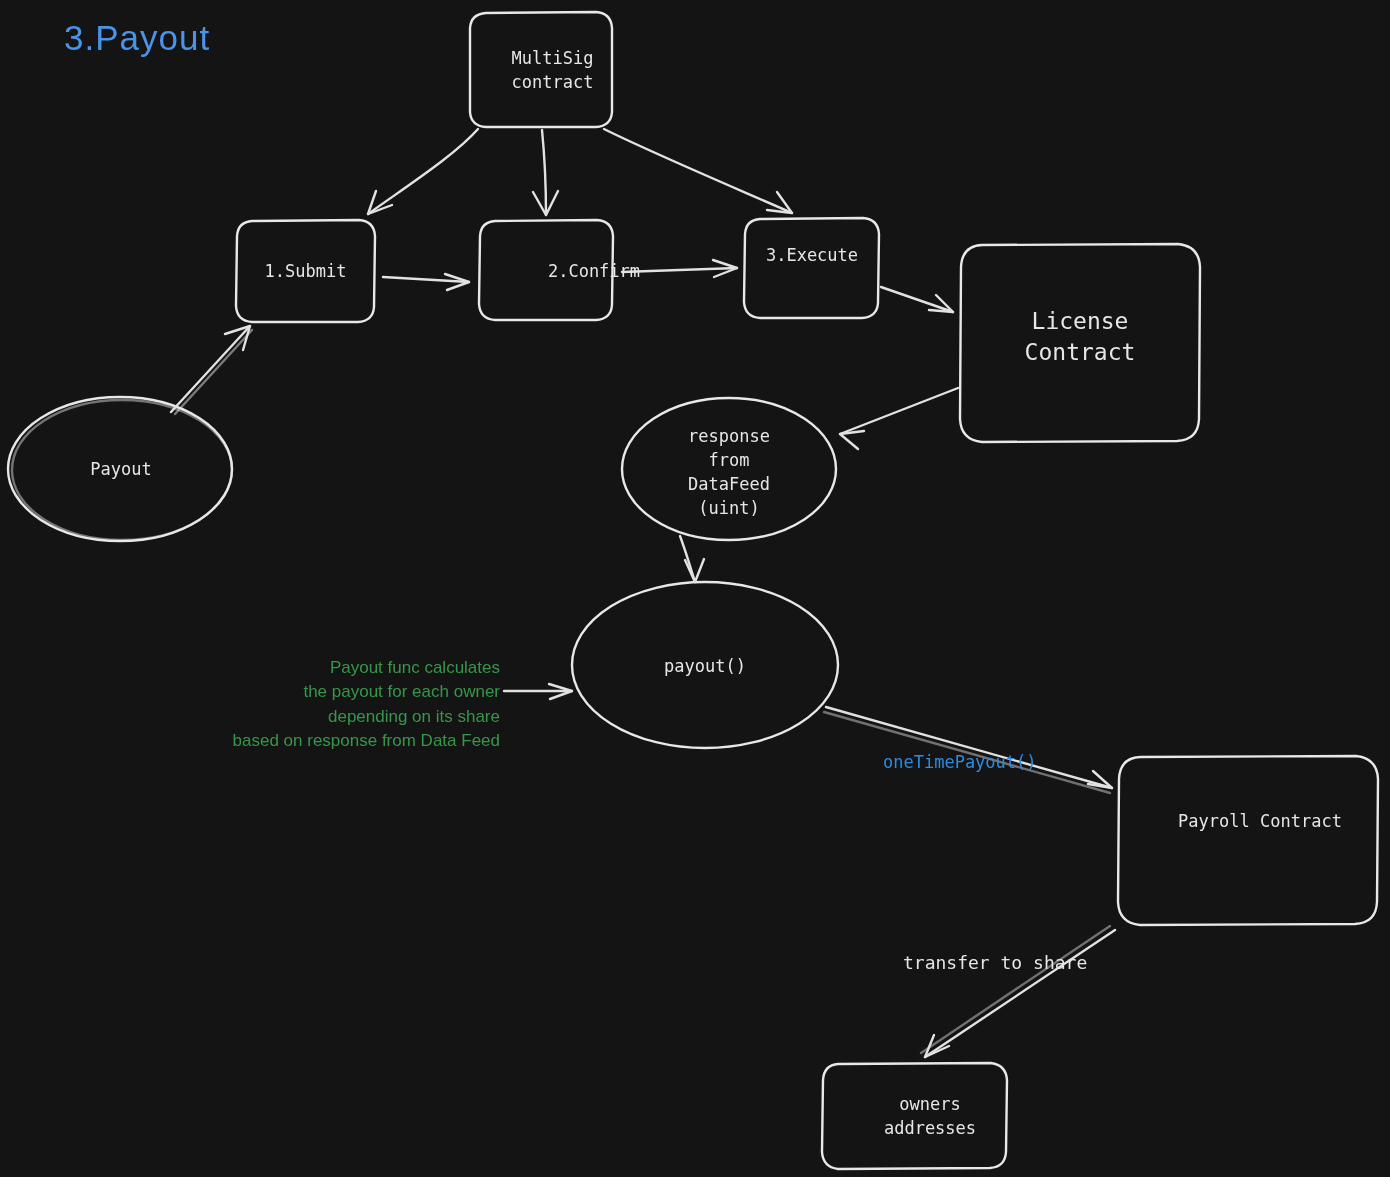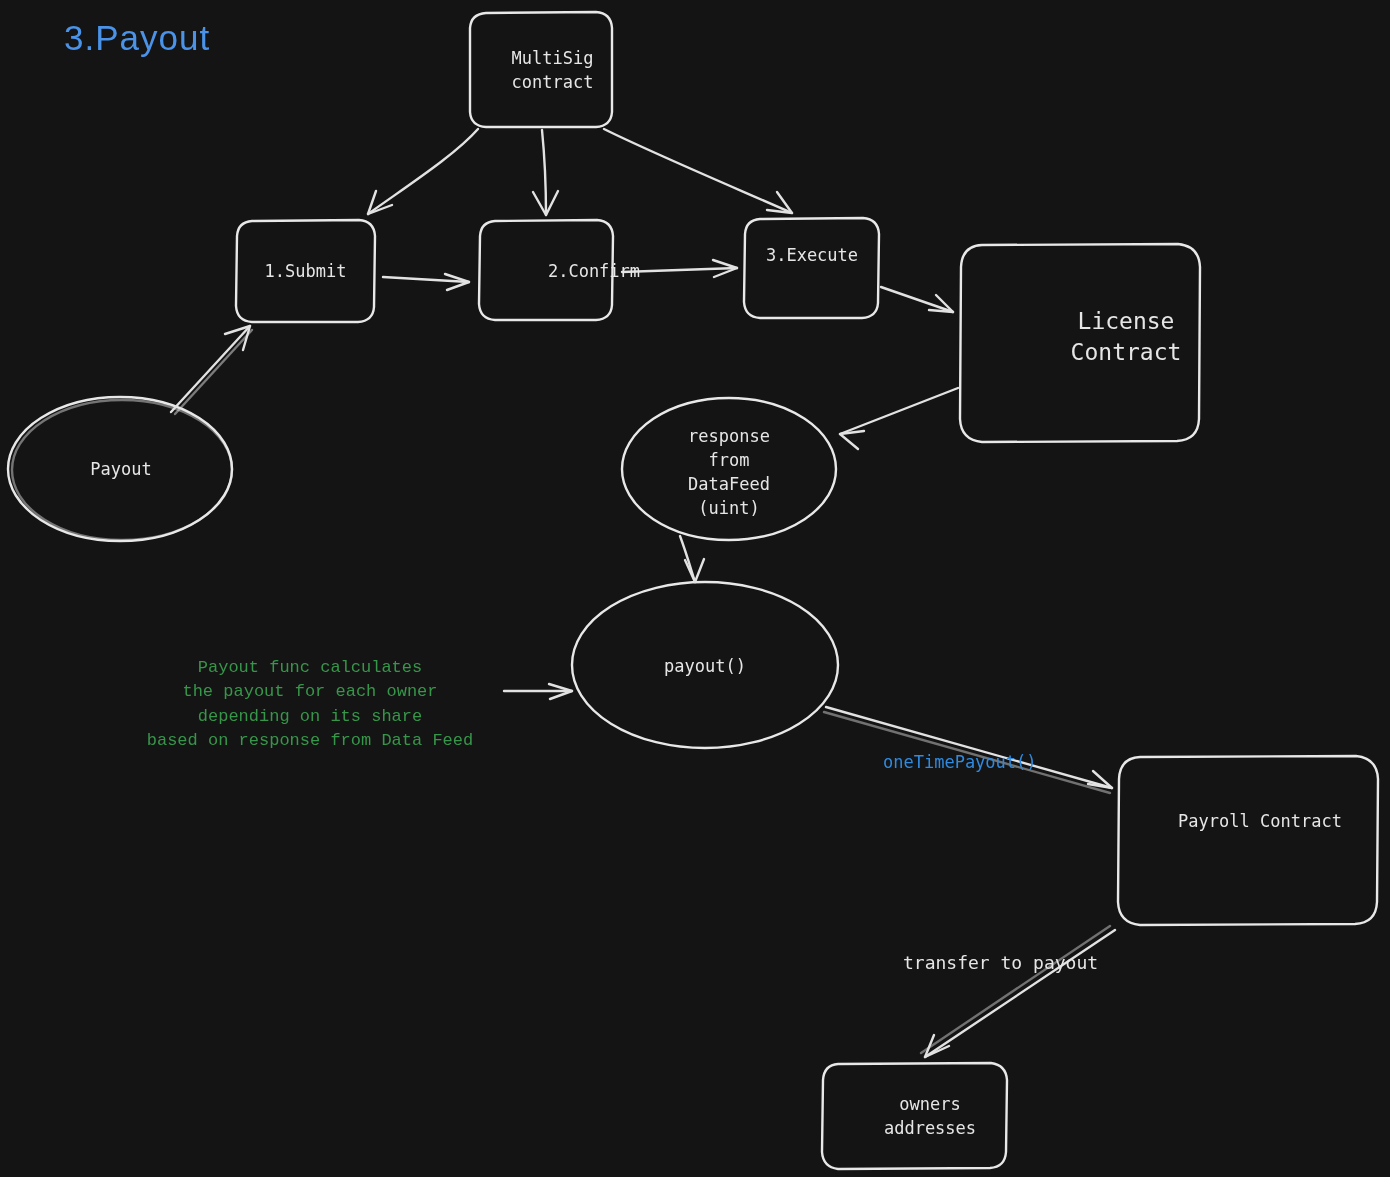--- a/index.html
+++ b/index.html
@@ -67,24 +67,24 @@
     letter-spacing: 1px;
     color: #4a93e8;
     white-space: pre;
   }
   #note-green {
     position: absolute;
     left: 120px;
     top: 656px;
     width: 380px;
     color: #37964a;
-    font-family: Liberation Mono, monospace;
+    font-family: Liberation Sans, sans-serif;
     font-size: 17px;
     line-height: 24.3px;
-    text-align: center;
+    text-align: right;
     white-space: pre-line;
   }
   .edge-label-blue {
     position: absolute;
     color: #2f8ae0;
     font-family: "DejaVu Sans Mono", monospace;
     font-size: 17px;
     line-height: 22px;
     white-space: pre;
     margin-top: 20px;
@@ -94,21 +94,21 @@
     color: #e6e6e6;
     font-family: "DejaVu Sans Mono", monospace;
     font-size: 18px;
     line-height: 24px;
     white-space: pre;
   }
   .n-multisig  { left: 470px; top: 46px;  width: 165px; }
   .n-submit    { left: 236px; top: 259px; width: 139px; }
   .n-confirm   { left: 479px; top: 259px; width: 134px; margin-left: 48px; }
   .n-execute   { left: 744px; top: 243px; width: 136px; }
-  .n-license   { left: 960px; top: 306px; width: 240px; font-size: 23px; line-height: 31px; padding-left: 46px;}
+  .n-license   { left: 960px; top: 306px; width: 240px; font-size: 23px; line-height: 31px;}
   .n-payout-in { left: 11px;  top: 457px; width: 220px; }
   .n-response  { left: 622px; top: 424px; width: 214px; }
   .n-payoutfn  { left: 572px; top: 654px; width: 266px; }
   .n-payroll   { left: 1118px; top: 809px; width: 284px; }
   .n-owners    { left: 822px; top: 1092px; width: 216px; }
 </style>
 </head>
 <body>
 
 <div id="canvas">
@@ -240,15 +240,15 @@
   <div class="lbl n-owners">owners
 addresses</div>
 
   <div id="note-green">Payout func calculates
 the payout for each owner
 depending on its share
 based on response from Data Feed</div>
 
   <div class="edge-label-blue" style="left:883px; top:731px;">oneTimePayout()</div>
 
-  <div class="edge-label-white" style="left:903px; top:951px;">transfer to payout</div>
+  <div class="edge-label-white" style="left:903px; top:951px;">transfer to share</div>
 
 </div>
 
 </body></html>

